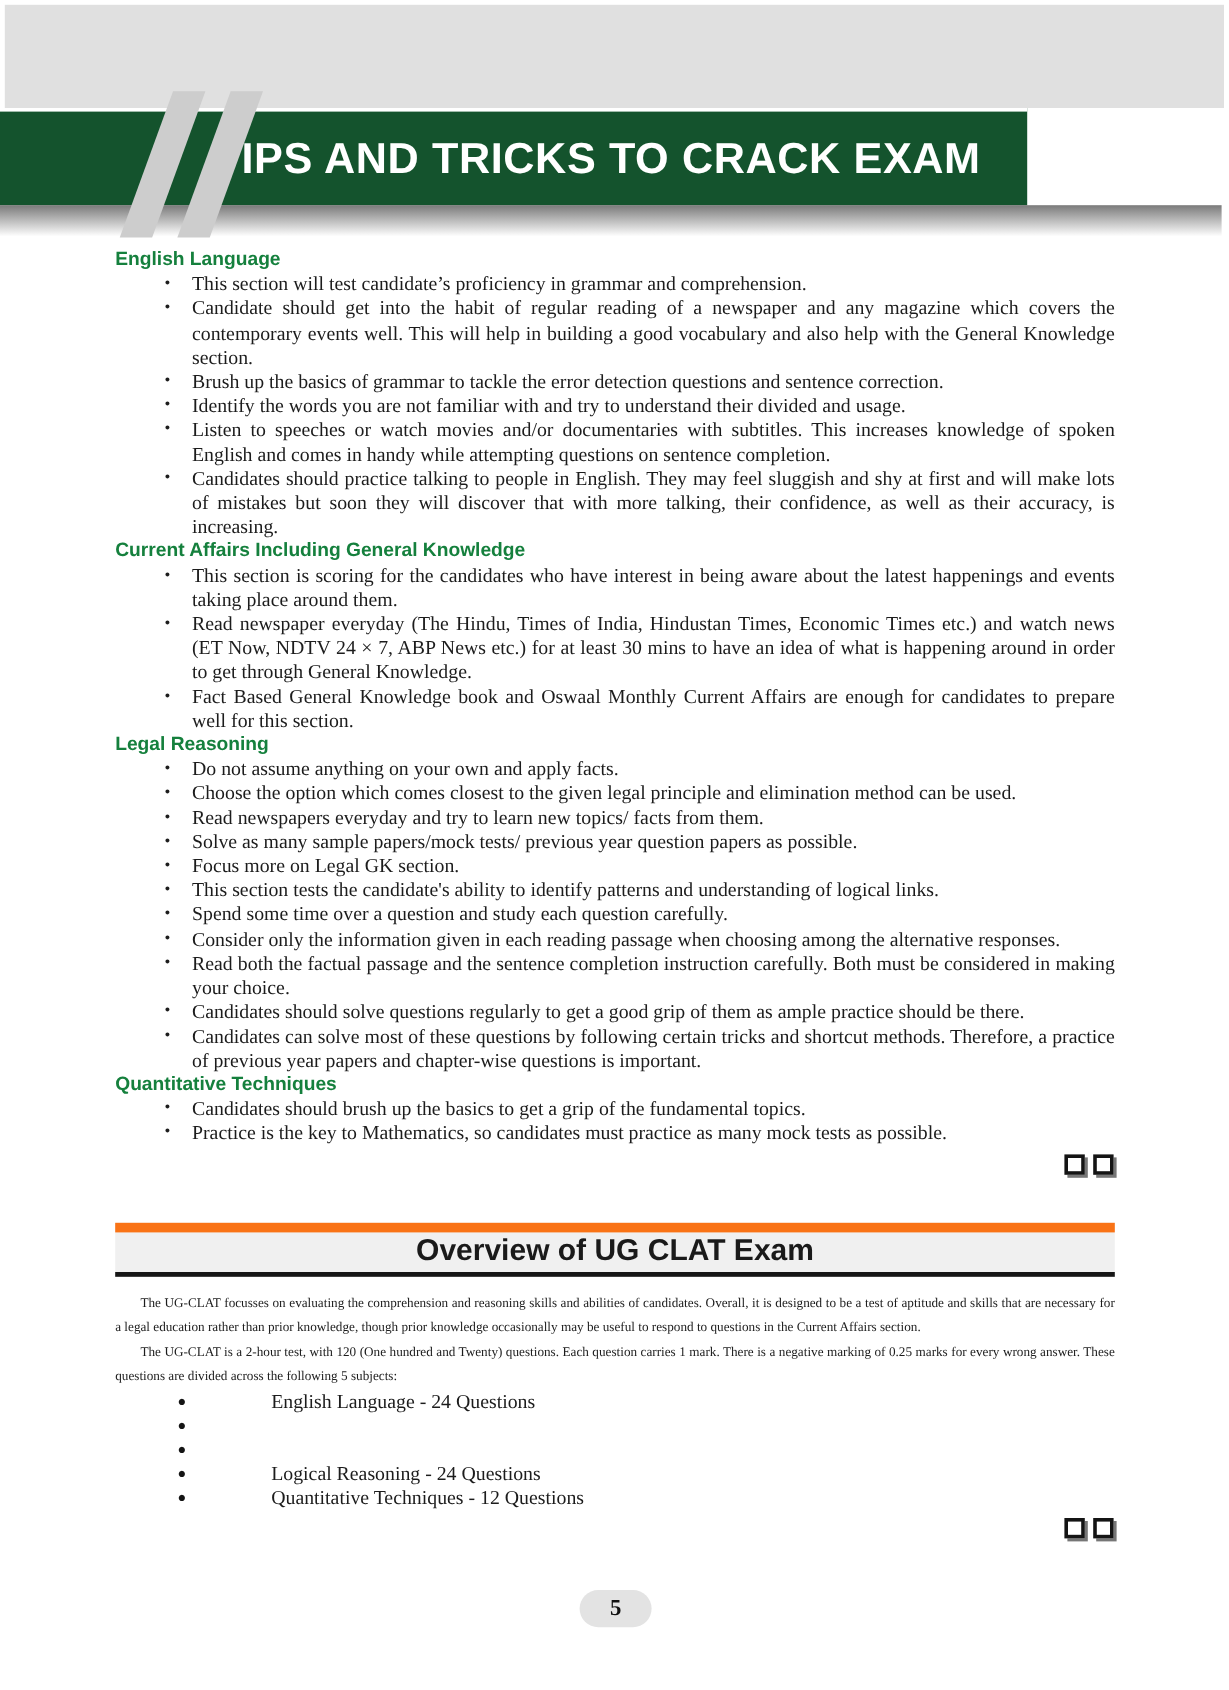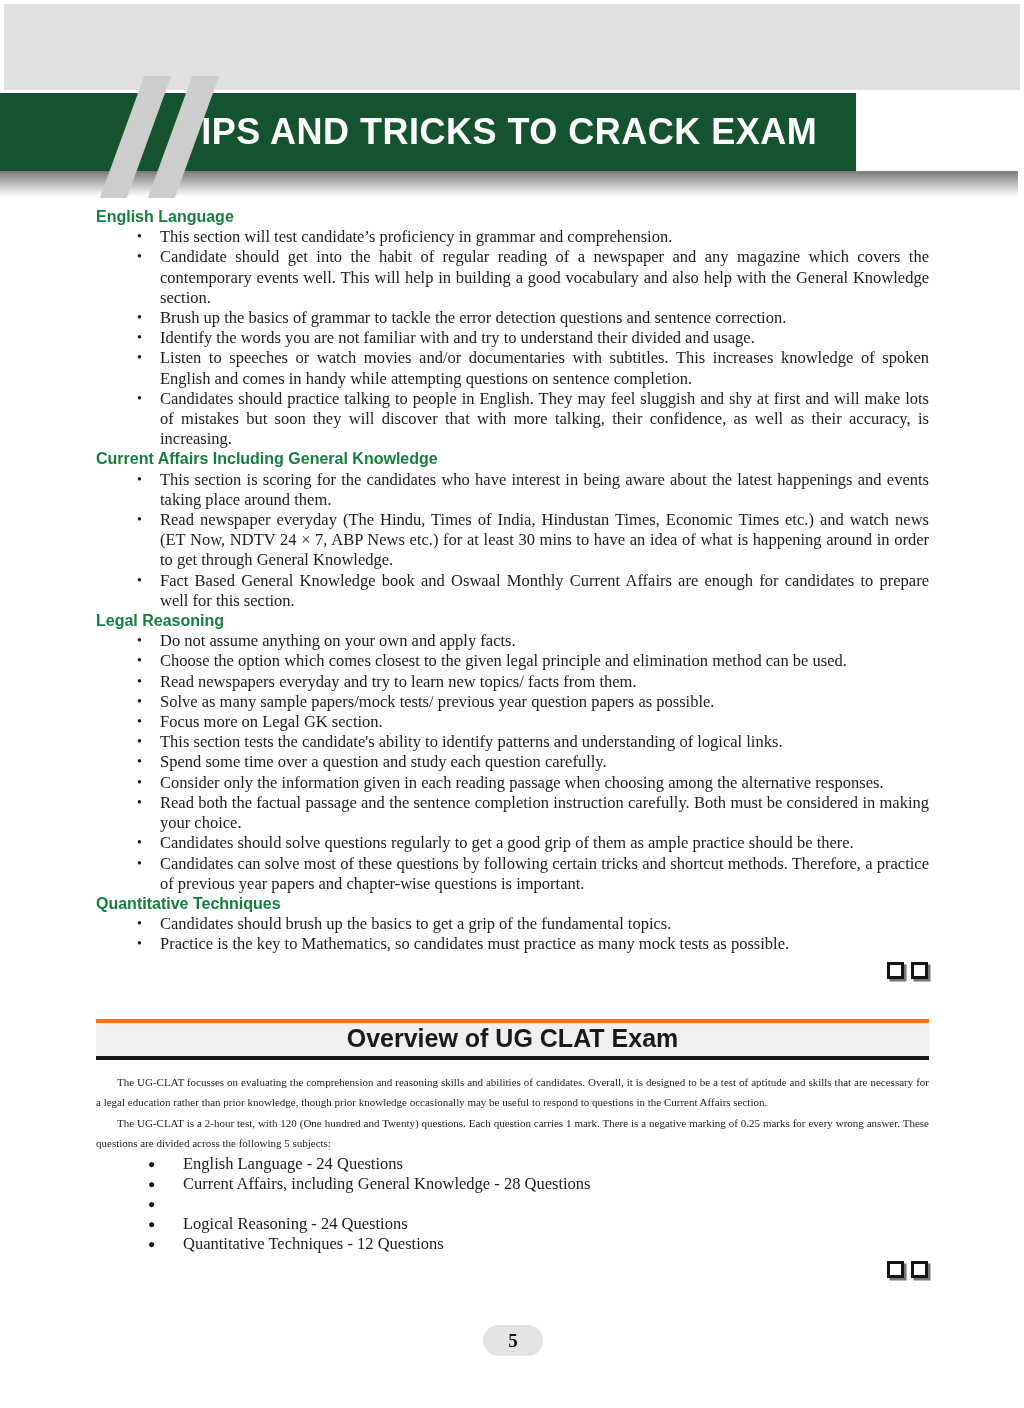--- a/index.html
+++ b/index.html
@@ -87,21 +87,21 @@
     border: 3px solid #141414;
     background: #ffffff;
     box-shadow: 2.5px 2.5px 0 rgba(45,45,45,0.65);
     display: inline-block;
   }
 
   
   .overview { margin-top: 40px; }
   .overview-header {
     background: #f0f0f0;
-    border-top: 4px solid #f97316;
+    border-top: 8px solid #f97316;
     border-bottom: 4px solid #161616;
     text-align: center;
     padding: 1px 0 3px 0;
   }
   .overview-title {
     margin: 0;
     font-family: "Liberation Sans", sans-serif;
     font-weight: bold;
     font-size: 25px;
     color: #1a1a1a;
@@ -119,20 +119,21 @@
     flex: 0 0 35px;
     margin-left: 52px;
     font-size: 12px;
     line-height: 20px;
     color: #141414;
   }
   .subject-text {
     flex: 1;
     font-size: 16.5px;
     line-height: 20px;
+    margin-left: 43px;
   }
 
   
   .page-pill {
     position: absolute;
     top: 1325px; left: 483px;
     width: 60px; height: 31px;
     background: #e3e3e3;
     border-radius: 16px;
     display: flex; align-items: center; justify-content: center;
@@ -264,21 +265,20 @@
     <div class="overview-body">
       <p class="para">The UG-CLAT focusses on evaluating the comprehension and reasoning skills and abilities of candidates. Overall, it is designed to be a test of aptitude and skills that are necessary for a legal education rather than prior knowledge, though prior knowledge occasionally may be useful to respond to questions in the Current Affairs section.</p>
       <p class="para">The UG-CLAT is a 2-hour test, with 120 (One hundred and Twenty) questions. Each question carries 1 mark. There is a negative marking of 0.25 marks for every wrong answer. These questions are divided across the following 5 subjects:</p>
       <div id="subjects-root">
           <div class="subject-row">
             <span class="subject-marker">●</span>
             <span class="subject-text">English Language - 24 Questions</span>
           </div>
           <div class="subject-row">
             <span class="subject-marker">●</span>
-            <span class="subject-text">Current Affairs, including General Knowledge - 28 Questions</span>
           </div>
           <div class="subject-row">
             <span class="subject-marker">●</span>
           </div>
           <div class="subject-row">
             <span class="subject-marker">●</span>
             <span class="subject-text">Logical Reasoning - 24 Questions</span>
           </div>
           <div class="subject-row">
             <span class="subject-marker">●</span>

